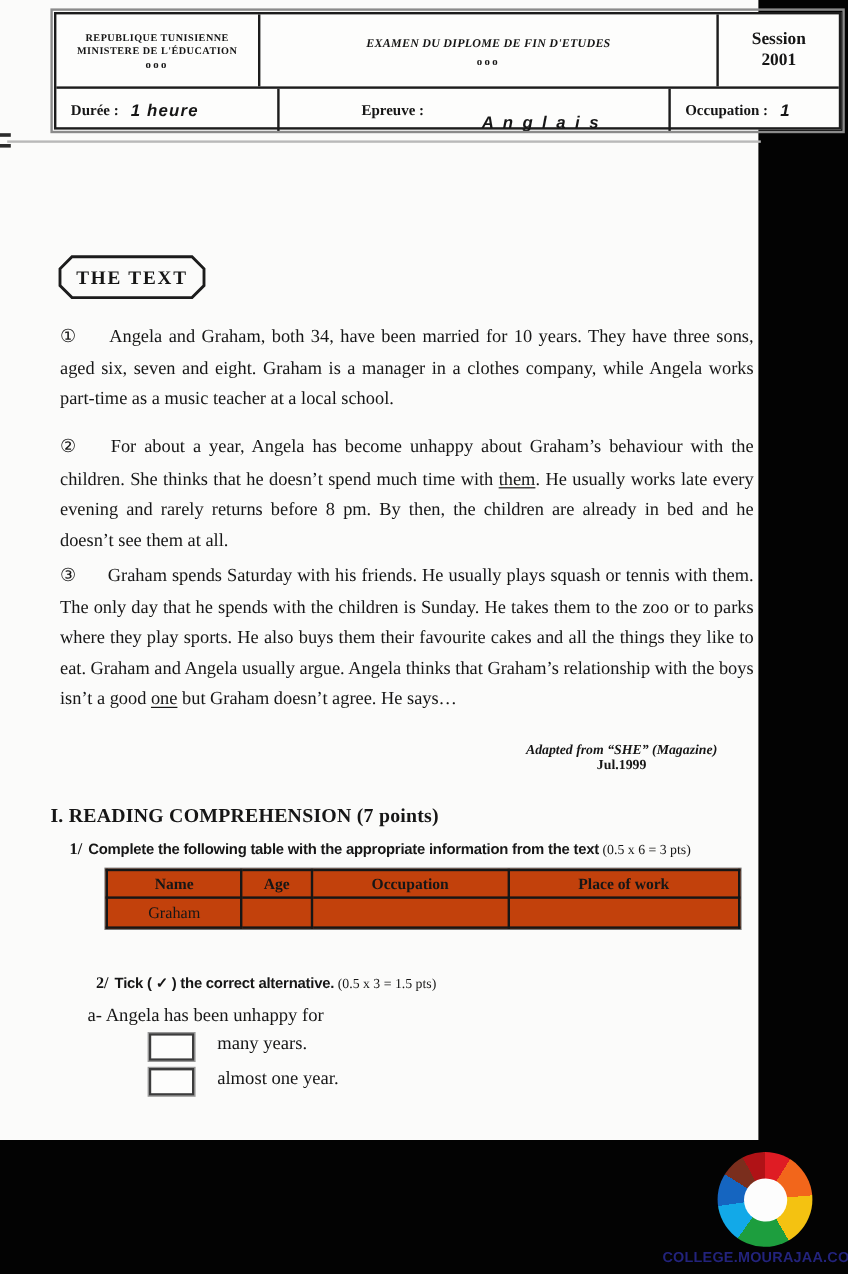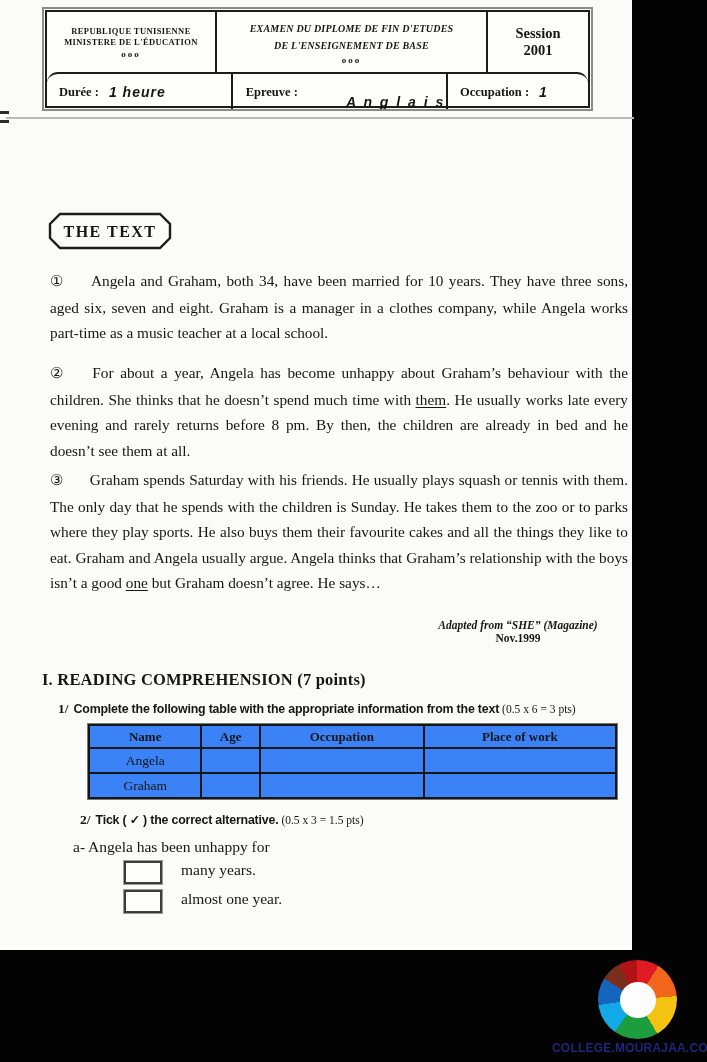--- a/index.html
+++ b/index.html
@@ -11,26 +11,26 @@
   }
   
   .right-bar { position:absolute; left:632px; top:0; width:75px; height:1062px; background:#030303; }
   .bottom-band { position:absolute; left:0; top:950px; width:707px; height:112px; background:#030303; }
   .scan-line { position:absolute; left:6px; top:117px; width:628px; height:2px; background:#b9b9b9; }
   .scan-mark { position:absolute; left:0; top:111px; width:9px; height:12px;
     border-top:3px solid #2b2b2b; border-bottom:3px solid #2b2b2b; }
 
   
   .hdr {
-    position:absolute; left:45px; top:10px; width:545px; height:98px;
+    position:absolute; left:45px; top:10px; width:656px; height:98px;
     border:2px solid #1c1c1c; outline:2px solid #8b8b8b; outline-offset:1px;
     display:grid; grid-template-rows:60px 34px; background:#fdfdfc;
   }
   .hdr-row1 { display:grid; grid-template-columns:170px 1fr 100px; }
-  .hdr-row2 { display:grid; grid-template-columns:186px 1fr 140px; border-top:2px solid #1c1c1c;border-radius:11px; }
+  .hdr-row2 { display:grid; grid-template-columns:186px 1fr 140px; border-top:2px solid #1c1c1c; }
   .hdr-cell { border-right:2px solid #1c1c1c; display:flex; flex-direction:column; align-items:center; justify-content:center; text-align:center; }
   .hdr-cell:last-child { border-right:none; }
   .hdr-org { font-size:8.5px; font-weight:bold; letter-spacing:.4px; line-height:11px; }
   .hdr-orn { font-size:9px; font-weight:bold; letter-spacing:2px; line-height:9px; margin-top:2px; }
   .hdr-title { font-size:10px; font-weight:bold; font-style:italic; line-height:17px; letter-spacing:.2px; }
   .hdr-session { font-size:14.5px; font-weight:bold; line-height:17px; }
   .hdr-r2cell { flex-direction:row; gap:10px; justify-content:flex-start; padding-left:12px; }
   .lbl { font-size:12.5px; font-weight:bold; }
   .hand { font-size:14px; font-weight:bold; font-style:italic; font-family:"Liberation Sans", sans-serif; letter-spacing:1px; }
   .anglais { letter-spacing:2px;margin-top:20px; }
@@ -50,21 +50,21 @@
   .source .l2 { font-size:11.5px; line-height:13px; }
 
   
   .rc-title { position:absolute; left:42px; top:670px; font-size:16.5px; font-weight:bold; letter-spacing:.2px; }
   .qline { position:absolute; left:58px; font-family:"Liberation Sans", sans-serif; }
   .q-num { font-family:"Liberation Serif", serif; font-size:13.5px; font-weight:bold; padding-right:5px; }
   .q-text { font-size:12.4px; font-weight:bold; letter-spacing:-.2px; }
   .q-pts { font-family:"Liberation Serif", serif; font-size:11.5px; font-weight:normal; padding-left:3px; }
   #q1-line { top:699px; } #q2-line { top:810px;margin-left:22px; }
 
-  table.rc { position:absolute; left:88px; top:724px; width:529px; border-collapse:collapse; background:#3b82f6; }
+  table.rc { position:absolute; left:88px; top:724px; width:529px; border-collapse:collapse; background:#c2410c; }
   table.rc th, table.rc td { border:2px solid #161616; }
   table.rc th { height:23px; font-size:13px; font-weight:bold; text-align:center; }
   table.rc td { height:25px; font-size:13.5px; text-align:center; }
   table.rc { box-shadow:0 0 0 1px #777; }
 
   .q2a { position:absolute; left:73px; top:838px; font-size:15.5px; }
   .opts { position:absolute; left:124px; top:861px; }
   .opt-row { display:flex; height:28.8px; }
   .checkbox { width:38px; height:23px; border:2px solid #3c3c3c; box-shadow:0 0 0 1px #9a9a9a; background:#fdfdfc; flex:none; }
   .opt-label { font-size:15.5px; margin-left:19px; white-space:nowrap; }
@@ -92,21 +92,20 @@
 
   <div class="hdr">
     <div class="hdr-row1">
       <div class="hdr-cell">
         <div class="hdr-org">REPUBLIQUE TUNISIENNE</div>
         <div class="hdr-org">MINISTERE DE L'ÉDUCATION</div>
         <div class="hdr-orn">ooo</div>
       </div>
       <div class="hdr-cell">
         <div class="hdr-title">EXAMEN DU DIPLOME DE FIN D'ETUDES</div>
-        <div class="hdr-title">DE L'ENSEIGNEMENT DE BASE</div>
         <div class="hdr-orn">ooo</div>
       </div>
       <div class="hdr-cell">
         <div class="hdr-session">Session</div>
         <div class="hdr-session">2001</div>
       </div>
     </div>
     <div class="hdr-row2">
       <div class="hdr-cell hdr-r2cell">
         <span class="lbl">Durée :</span>
@@ -127,45 +126,39 @@
     <polygon points="12,2 112,2 122,12 122,26 112,36 12,36 2,26 2,12" fill="none" stroke="#1c1c1c" stroke-width="2.4"></polygon>
     <text x="62" y="25" text-anchor="middle">THE TEXT</text>
   </svg>
 
   <div class="para" id="p1"><span class="pnum">①</span><span>Angela and Graham, both 34, have been married for 10 years. They have three sons, aged six, seven and eight. Graham is a manager in a clothes company, while Angela works part-time as a music teacher at a local school.</span></div>
   <div class="para" id="p2"><span class="pnum">②</span><span>For about a year, Angela has become unhappy about Graham’s behaviour with the children. She thinks that he doesn’t spend much time with </span><u>them</u><span>. He usually works late every evening and rarely returns before 8 pm. By then, the children are already in bed and he doesn’t see them at all.</span></div>
   <div class="para" id="p3"><span class="pnum">③</span><span>Graham spends Saturday with his friends. He usually plays squash or tennis with them. The only day that he spends with the children is Sunday. He takes them to the zoo or to parks where they play sports. He also buys them their favourite cakes and all the things they like to eat. Graham and Angela usually argue. Angela thinks that Graham’s relationship with the boys isn’t a good </span><u>one</u><span> but Graham doesn’t agree. He says…</span></div>
 
   <div class="source">
     <div class="l1">Adapted from “SHE” (Magazine)</div>
-    <div class="l2">Nov.1999</div>
+    <div class="l2">Jul.1999</div>
   </div>
 
   <div class="rc-title">I. READING COMPREHENSION (7 points)</div>
 
   <div class="qline" id="q1-line">
     <span class="q-num">1/</span><span class="q-text">Complete the following table with the appropriate information from the text</span><span class="q-pts">(0.5 x 6 = 3 pts)</span>
   </div>
 
   <table class="rc">
     <thead>
         <tr id="rc-head-row">
           <th>Name</th>
           <th>Age</th>
           <th>Occupation</th>
           <th>Place of work</th>
         </tr>
       </thead>
     <tbody id="rc-body">
-        <tr>
-          <td>Angela</td>
-          <td></td>
-          <td></td>
-          <td></td>
-        </tr>
         <tr>
           <td>Graham</td>
           <td></td>
           <td></td>
           <td></td>
         </tr>
       </tbody>
   </table>
 
   <div class="qline" id="q2-line">

